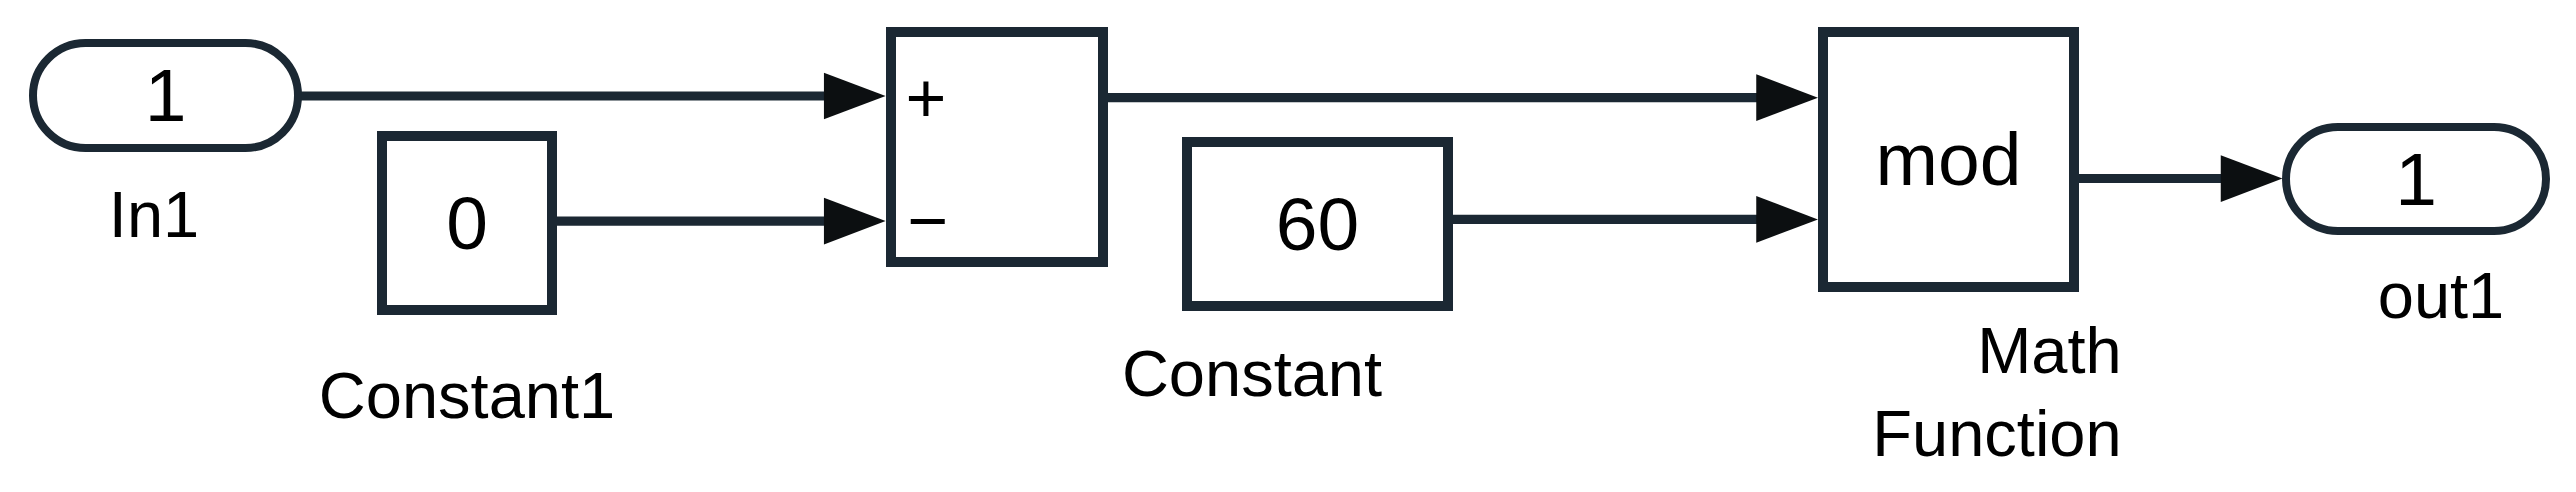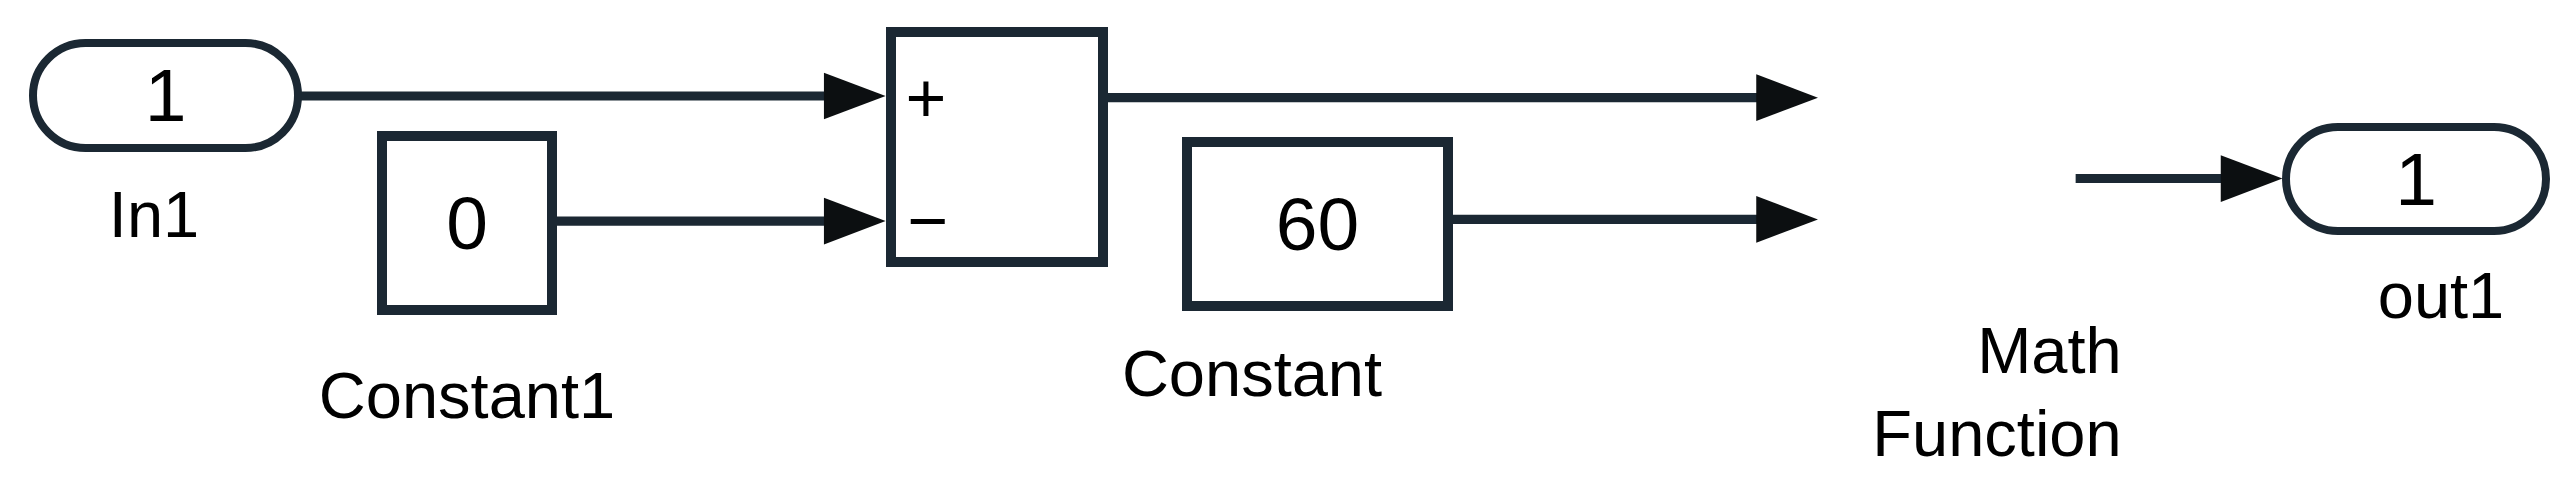--- a/index.html
+++ b/index.html
@@ -70,20 +70,23 @@
 
   <div class="block" style="left:886px;top:27px;width:222px;height:240px;"></div>
   <span class="sign" style="left:926px;top:98px;">+</span>
   <span class="sign" style="left:928px;top:221px;">−</span>
 
   <div class="block" style="left:1182px;top:137px;width:271px;height:174px;">
     <span class="value">60</span>
   </div>
   <div class="blocklabel" style="left:1252px;top:332px;">Constant</div>
 
+  <div class="block" style="left:1818px;top:27px;width:261px;height:265px;">
+    <span class="value">mod</span>
+  </div>
   <div class="blocklabel" style="left:1950px;top:309px;margin-left:47px;">Math
 Function</div>
 
   <div class="block oval" style="left:2282px;top:123px;width:268px;height:112px;">
     <span class="value">1</span>
   </div>
   <div class="blocklabel" style="left:2441px;top:254px;">out1</div>
 
 </div>
 

